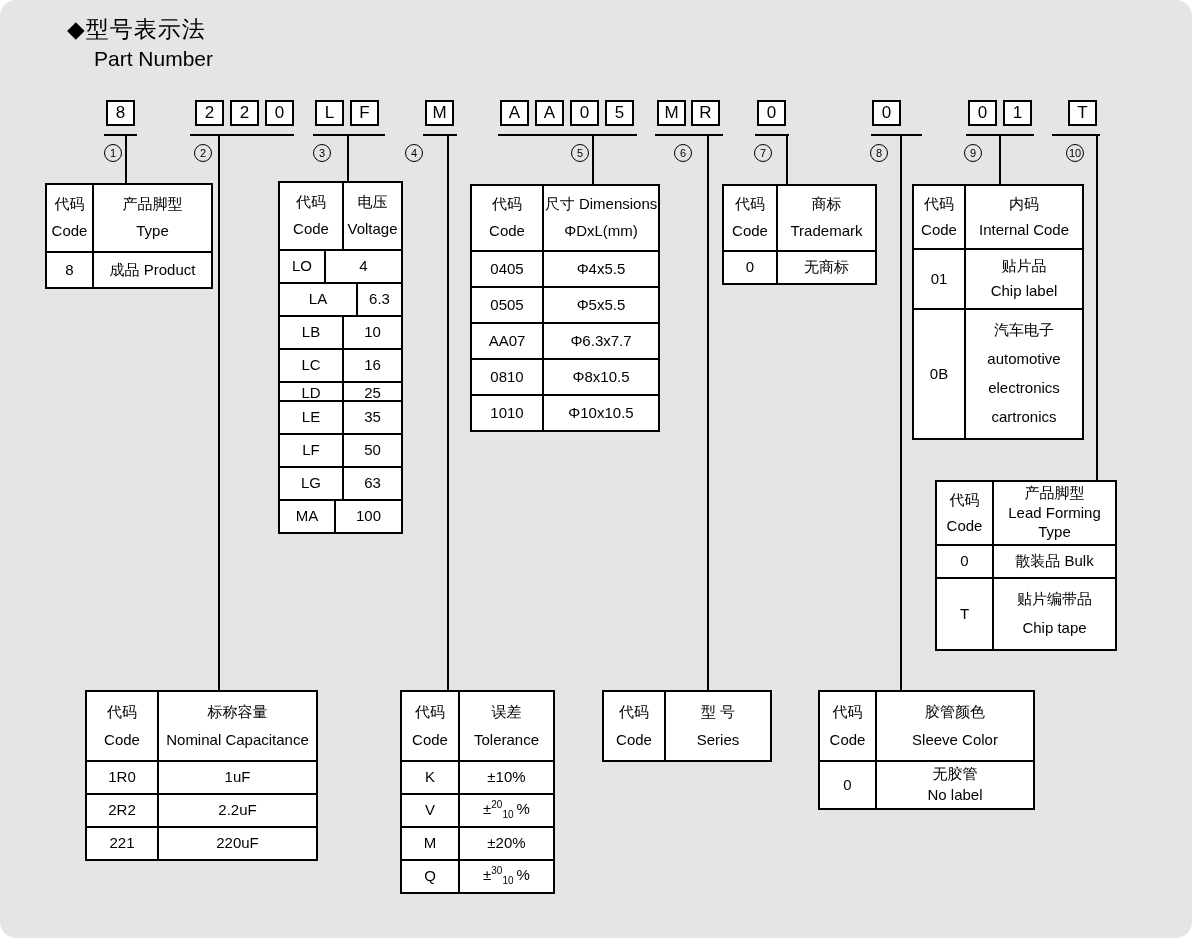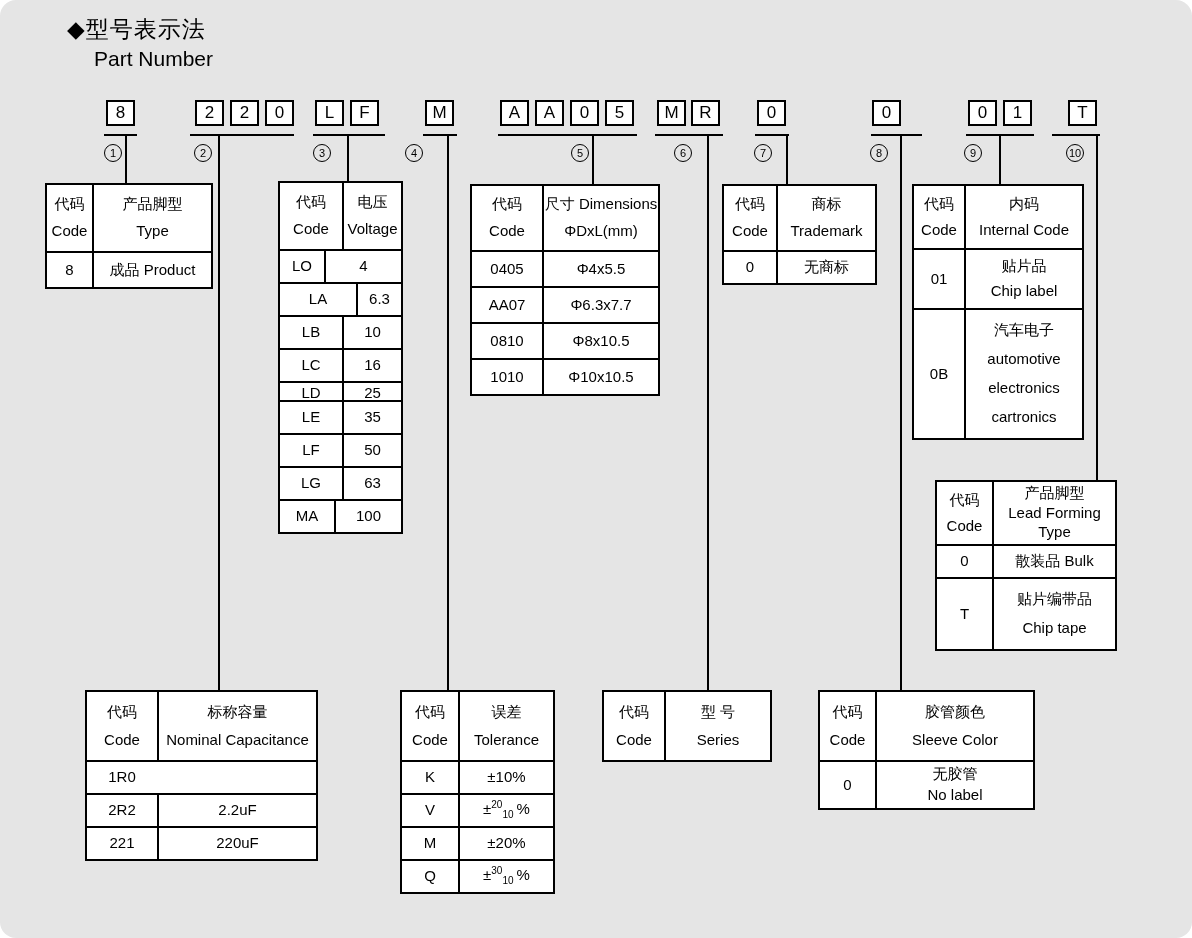--- a/index.html
+++ b/index.html
@@ -223,20 +223,28 @@
     <div class="tr" style="height:36px">
       <div class="td c1" style="width:70px">
           <div class="line">0405</div>
         </div>
       <div class="td c2">
           <div class="line">Φ4x5.5</div>
         </div>
     </div>
     <div class="tr" style="height:36px">
       <div class="td c1" style="width:70px">
+          <div class="line">0505</div>
+        </div>
+      <div class="td c2">
+          <div class="line">Φ5x5.5</div>
+        </div>
+    </div>
+    <div class="tr" style="height:36px">
+      <div class="td c1" style="width:70px">
           <div class="line">AA07</div>
         </div>
       <div class="td c2">
           <div class="line">Φ6.3x7.7</div>
         </div>
     </div>
     <div class="tr" style="height:36px">
       <div class="td c1" style="width:70px">
           <div class="line">0810</div>
         </div>
@@ -347,20 +355,23 @@
       </div>
       <div class="td c2">
         <div class="line">标称容量</div>
         <div class="line">Nominal Capacitance</div>
       </div>
     </div>
     <div class="tr" style="height:33px">
       <div class="td c1" style="width:70px">
           <div class="line">1R0</div>
         </div>
+      <div class="td c2">
+          <div class="line">1uF</div>
+        </div>
     </div>
     <div class="tr" style="height:33px">
       <div class="td c1" style="width:70px">
           <div class="line">2R2</div>
         </div>
       <div class="td c2">
           <div class="line">2.2uF</div>
         </div>
     </div>
     <div class="tr" style="height:33px">

